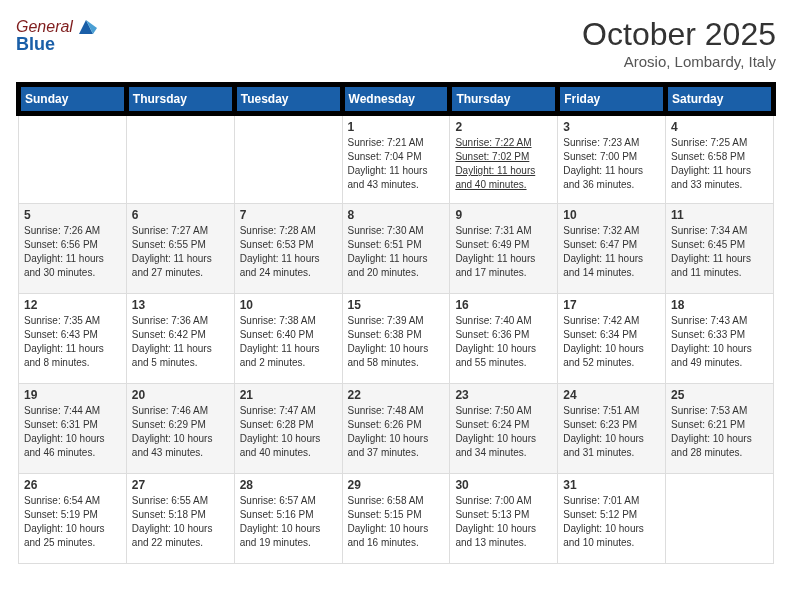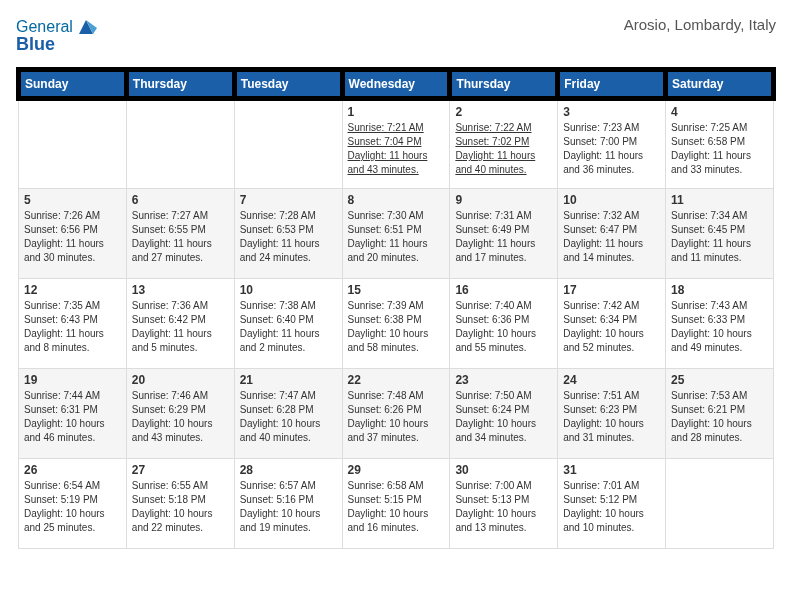--- a/index.html
+++ b/index.html
@@ -13,21 +13,21 @@
     .header {
       display: flex;
       justify-content: space-between;
       align-items: flex-start;
       margin-bottom: 12px;
     }
     .logo {
       display: flex;
       align-items: center;
     }
-    .logo-general { color: #0369a1; }
+    .logo-general { color: #7f1d1d; font-style: italic; }
     .logo-blue { color: #1a5fa8; }
     .title-block {
       text-align: right;
     }
     .month-title {
       font-size: 32px;
       color: #333;
       font-weight: normal;
     }
     .location {
@@ -85,20 +85,21 @@
         <span class="logo-general">General</span>
         <svg width="22" height="22" viewBox="0 0 22 22" style="margin-left:2px;">
           <polygon points="4,18 11,4 18,18" fill="#1a5fa8"></polygon>
           <polygon points="11,4 18,18 22,12" fill="#4a9fd4"></polygon>
         </svg>
       </div>
       <div class="logo-blue" style="font-size:18px; font-weight:bold; color:#1a5fa8; margin-top:-4px;">Blue</div>
     </div>
   </div>
   <div class="title-block">
+    <div class="month-title">October 2025</div>
     <div class="location">Arosio, Lombardy, Italy</div>
   </div>
 </div>
 
 <table>
   <thead>
     <tr id="header-row">
     <th>Sunday</th>
         <th>Thursday</th>
         <th>Tuesday</th>
@@ -108,21 +109,21 @@
         <th>Saturday</th>
       </tr>
   </thead>
   <tbody id="calendar-body">
   <tr>
         <td class="empty-cell"></td>
         <td class="empty-cell"></td>
         <td class="empty-cell"></td>
         <td>
           <span class="day-number">1</span>
-          <div class="day-info" style="white-space: pre-line; text-decoration: underline;">Sunrise: 7:21 AM
+          <div class="day-info" style="white-space: pre-line;">Sunrise: 7:21 AM
 Sunset: 7:04 PM
 Daylight: 11 hours
 and 43 minutes.</div>
         </td>
         <td>
           <span class="day-number">2</span>
           <div class="day-info" style="white-space: pre-line; text-decoration: underline;">Sunrise: 7:22 AM
 Sunset: 7:02 PM
 Daylight: 11 hours
 and 40 minutes.</div>

